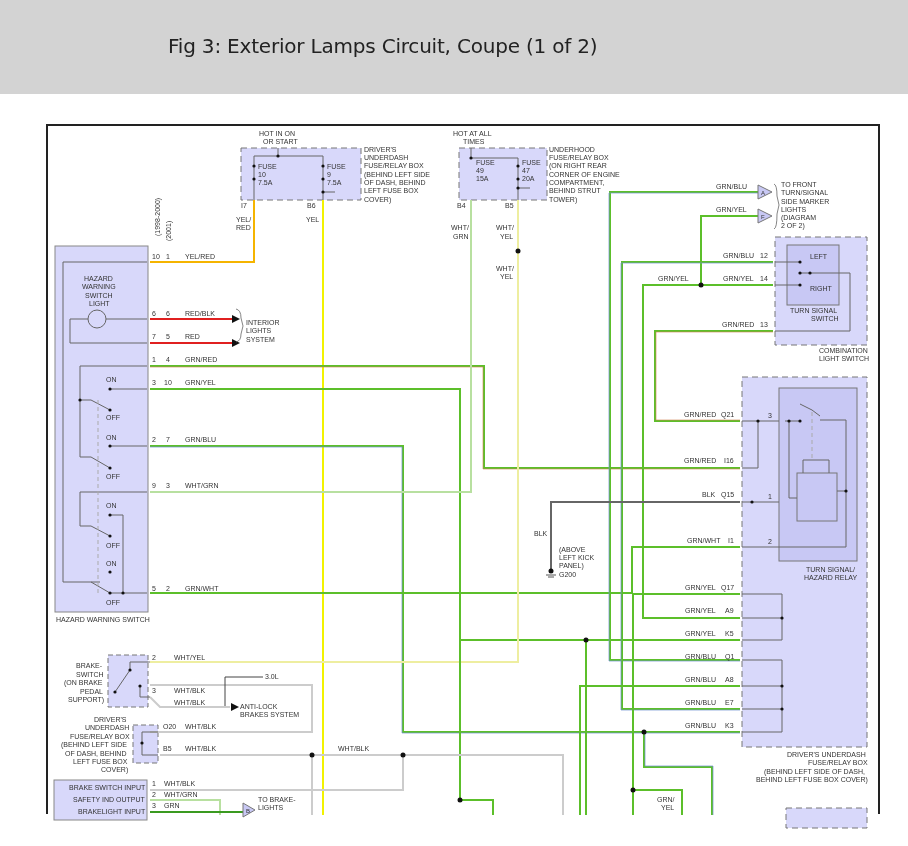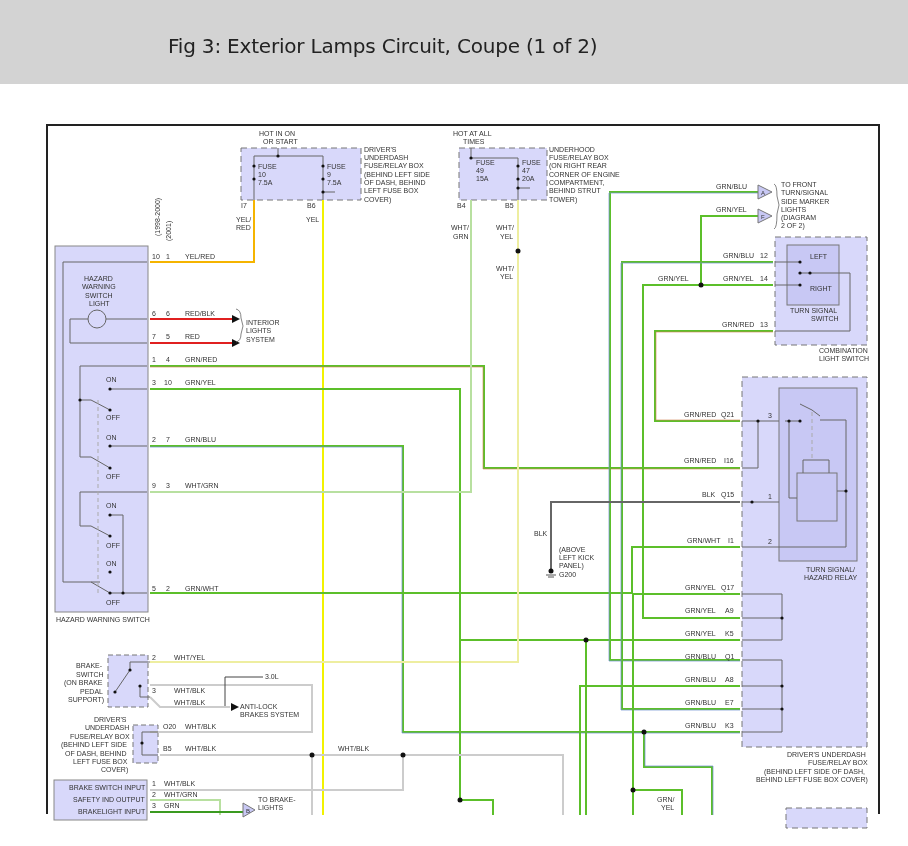--- a/index.html
+++ b/index.html
@@ -1,17 +1,17 @@
 <!DOCTYPE html>
 <html><head>
 <meta charset="utf-8">
 <style>
   html, body { margin:0; padding:0; background:#ffffff; }
   body { width:908px; height:846px; position:relative; overflow:hidden; font-family:"Liberation Sans", sans-serif; }
-  .header { position:absolute; left:0; top:0; width:908px; height:84px; background:#d3d3d3; }
+  .header { position:absolute; left:0; top:0; width:908px; height:94px; background:#d3d3d3; }
   .title { position:absolute; left:168px; top:34px; font-family:"DejaVu Sans", sans-serif; font-size:20px; color:#222; letter-spacing:-0.2px; }
   .frame { position:absolute; left:0; top:0; }
   svg text { font-family:"Liberation Sans", sans-serif; font-size:7px; fill:#333; }
 </style>
 </head>
 <body>
 
 <div class="header">
   <div class="title">Fig 3: Exterior Lamps Circuit, Coupe (1 of 2)</div>
 </div>

